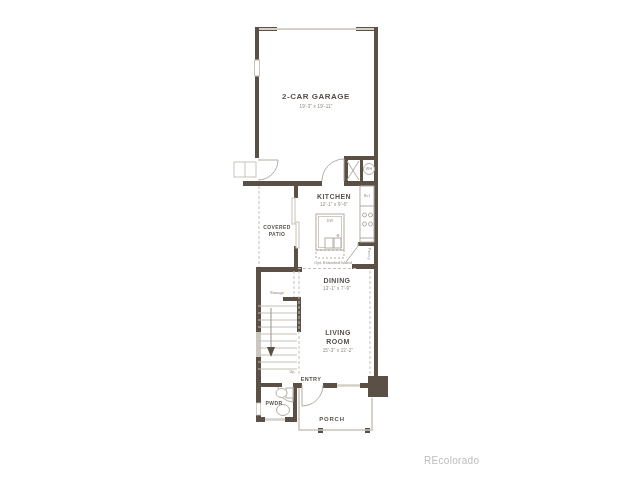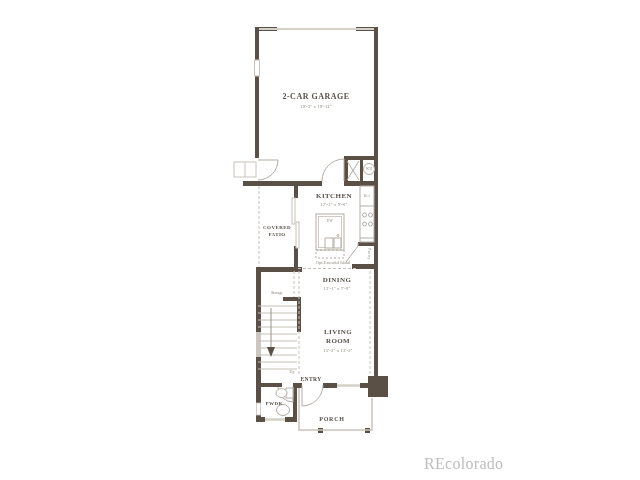--- a/index.html
+++ b/index.html
@@ -1,28 +1,28 @@
 <!DOCTYPE html>
 <html><head>
 <meta charset="utf-8">
 <style>
   html,body{margin:0;padding:0;background:#ffffff;}
   .canvas{position:relative;width:640px;height:480px;background:#ffffff;
-          font-family:Liberation Serif, serif;overflow:hidden;}
+          font-family:Liberation Sans, sans-serif;overflow:hidden;}
   svg{position:absolute;left:0;top:0;}
   .lbl{position:absolute;transform:translate(-50%,-50%);white-space:nowrap;
        color:#57514a;font-weight:bold;letter-spacing:.4px;text-align:center;}
   .room{font-size:7px;}
   .room-lg{font-size:8px;letter-spacing:.5px;}
   .room-sm{font-size:5px;}
   .dims{font-size:4.5px;font-weight:normal;color:#8d857a;letter-spacing:.2px;}
   .tiny{font-size:4px;font-weight:normal;color:#8d857a;letter-spacing:0;}
   .micro{font-size:3.5px;font-weight:normal;color:#8d857a;}
   .vert{writing-mode:vertical-rl;}
-  .watermark{position:absolute;left:424px;top:455px;font-size:16px;
+  .watermark{position:absolute;left:424px;top:455px;font-size:10px;
              color:#bdbdbd;letter-spacing:.3px;}
 </style>
 </head>
 <body>
 
 <div class="canvas">
 
   <svg width="640" height="480" viewBox="0 0 640 480">
 
     <g fill="#5a5046" shape-rendering="crispEdges">

